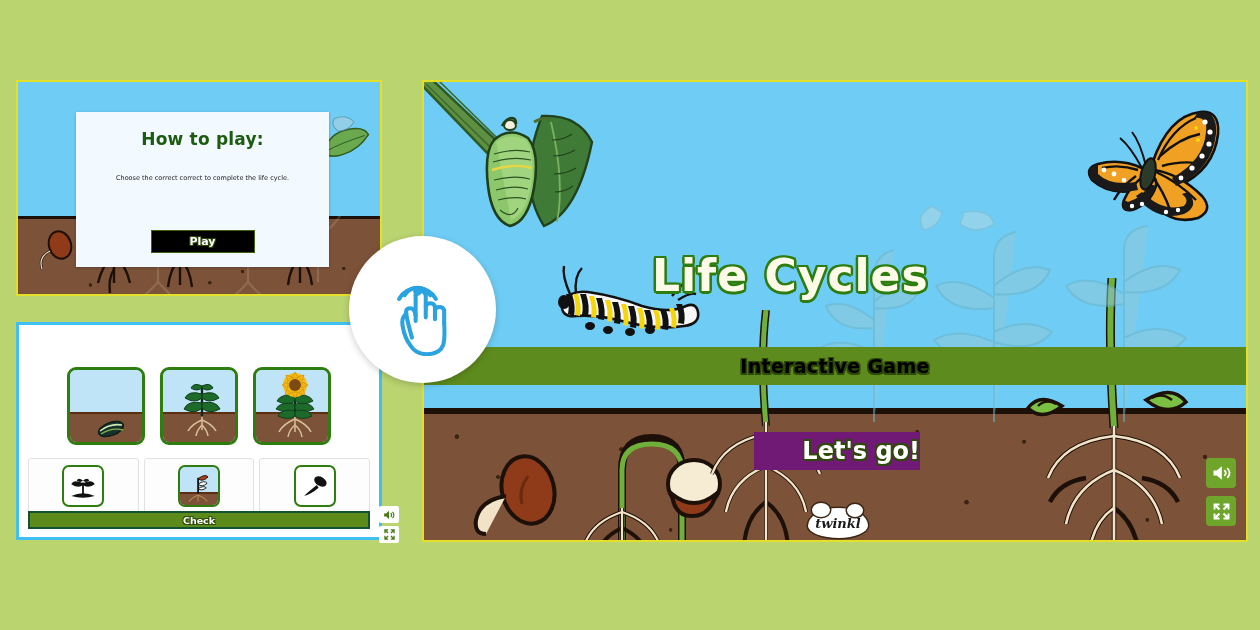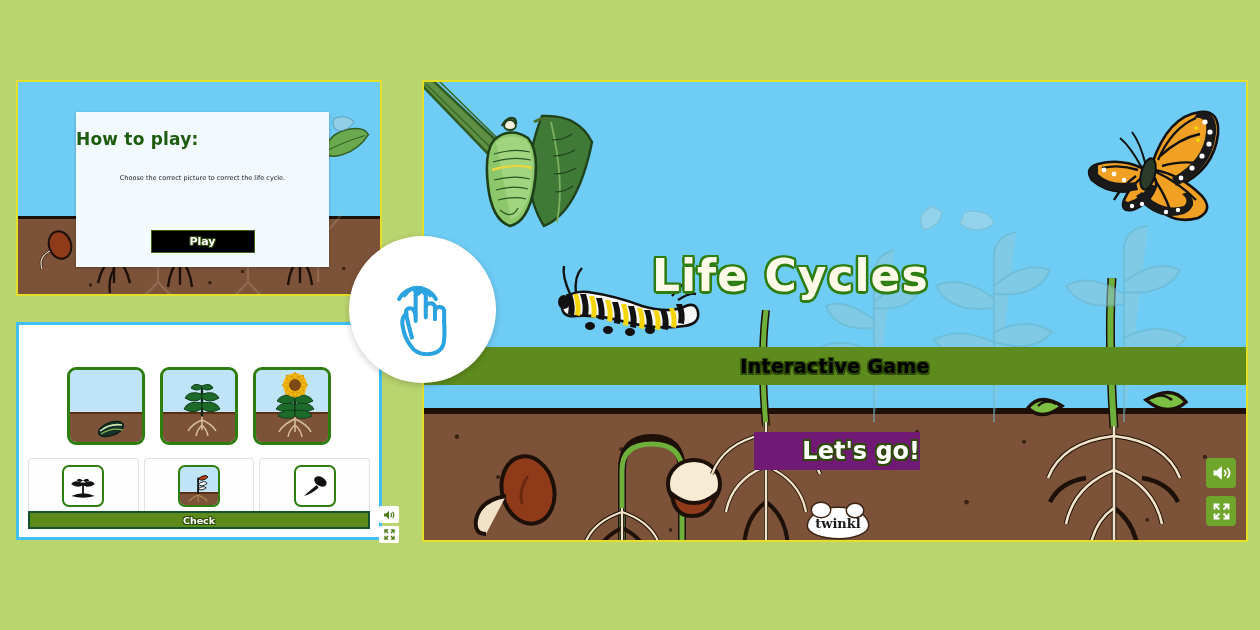--- a/index.html
+++ b/index.html
@@ -42,21 +42,21 @@
   }
 
   
   #howto-card {
     position: absolute; left: 58px; top: 30px; width: 253px; height: 155px;
     background: #f3faff;
     box-shadow: 0 1px 3px rgba(0,0,0,.25);
     z-index: 6;
   }
   #howto-title {
-    text-align: left; margin-top: 17px;
+    text-align: center; margin-top: 17px;
     font-size: 17px; font-weight: bold; color: #1d5c0f;
     font-family: "DejaVu Sans", sans-serif;
     letter-spacing: .2px;
   }
   #howto-body {
     text-align: center; margin-top: 25px;
     font-size: 6.5px; color: #1a1a1a;
     font-family: "DejaVu Sans", sans-serif;
   }
   #howto-play-btn {
@@ -235,21 +235,21 @@
     box-shadow: 0 0 0 1.5px #3a2414;
   }
   #twinkl-logo .cloud::after {
     content: ""; position: absolute; right: 5px; top: -4px;
     width: 16px; height: 13px; background: #ffffff; border-radius: 50%;
     box-shadow: 0 0 0 1.5px #3a2414;
   }
   #twinkl-logo .wordmark {
     position: relative; z-index: 3;
     font-family: "DejaVu Serif", serif;
-    font-weight: bold;
+    font-style: italic; font-weight: bold;
     font-size: 13px; color: #1a1a1a;
   }
 
   #main-controls {
     position: absolute; right: 10px; bottom: 14px;
     display: flex; flex-direction: column; gap: 8px; z-index: 20;
   }
   #main-controls .ctl {
     width: 30px; height: 30px; background: #6fa52b; border-radius: 4px;
     display: flex; align-items: center; justify-content: center;
@@ -328,21 +328,21 @@
         <path d="M34 16 q-14 8 -20 26"></path>
           <path d="M34 16 q14 8 20 26"></path>
         <path d="M34 36 q-10 10 -12 28"></path>
           <path d="M34 36 q10 10 12 28"></path>
       </g>
     </svg>
   </div>
 
   <div id="howto-card">
     <div id="howto-title">How to play:</div>
-    <div id="howto-body">Choose the correct picture to correct the life cycle.</div>
+    <div id="howto-body">Choose the correct correct to complete the life cycle.</div>
     <div id="howto-play-btn">
       <span>Play</span>
     </div>
   </div>
 </div>
 
 <div class="panel" id="panel-game">
   <div id="game-inner">
 
     <div class="stage-row">

